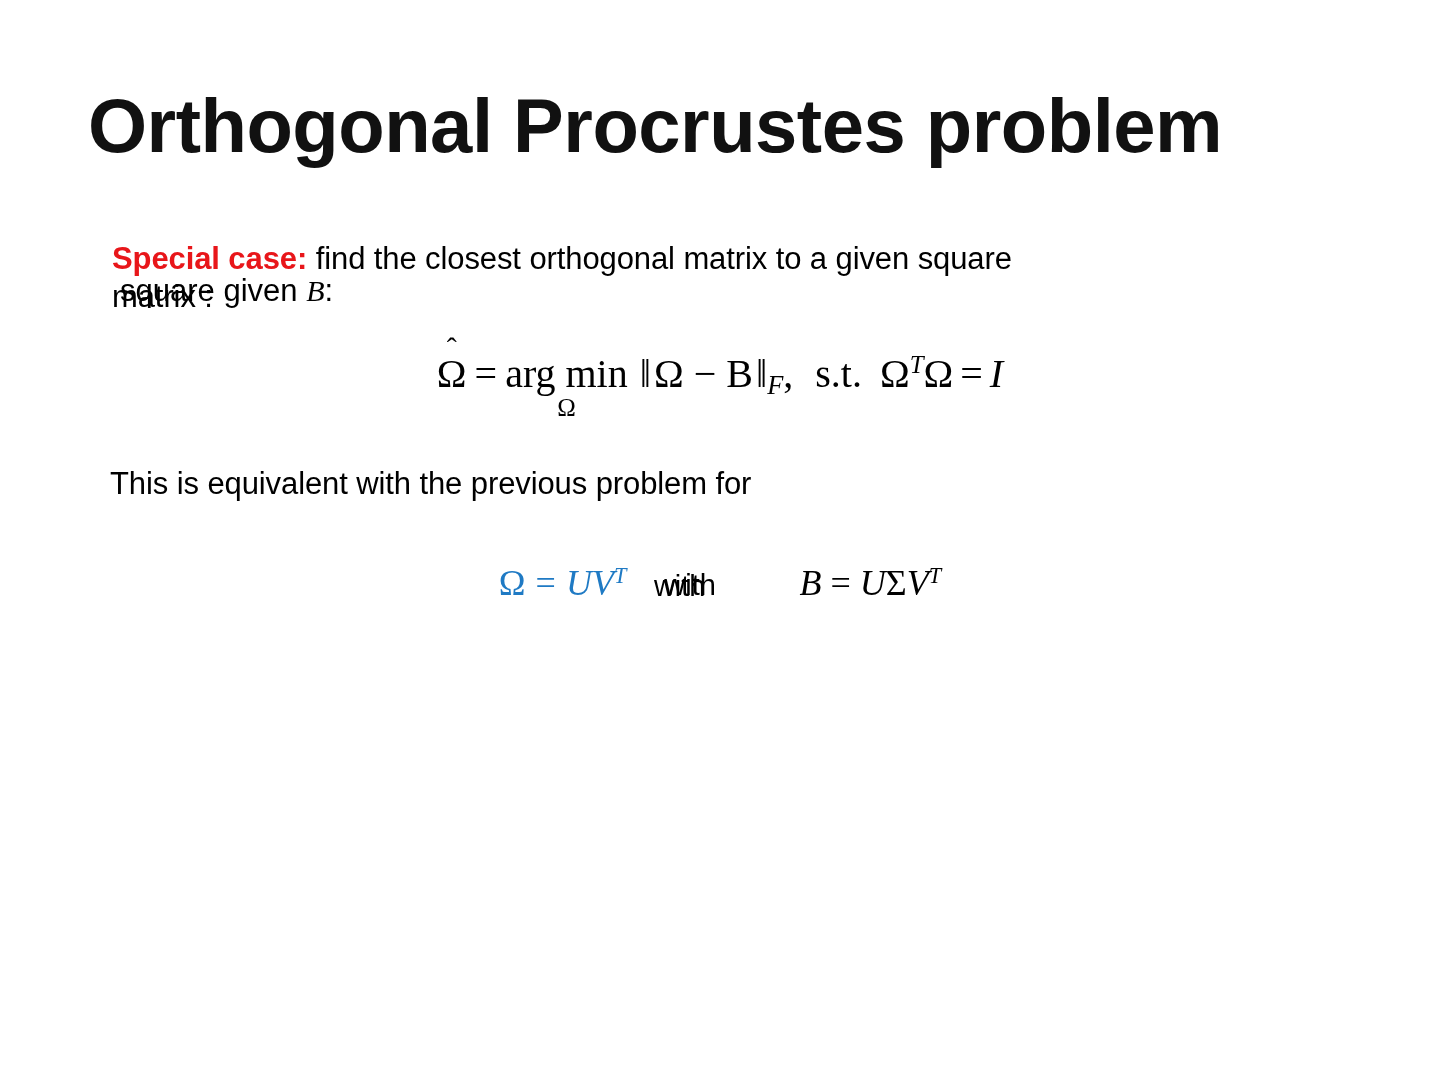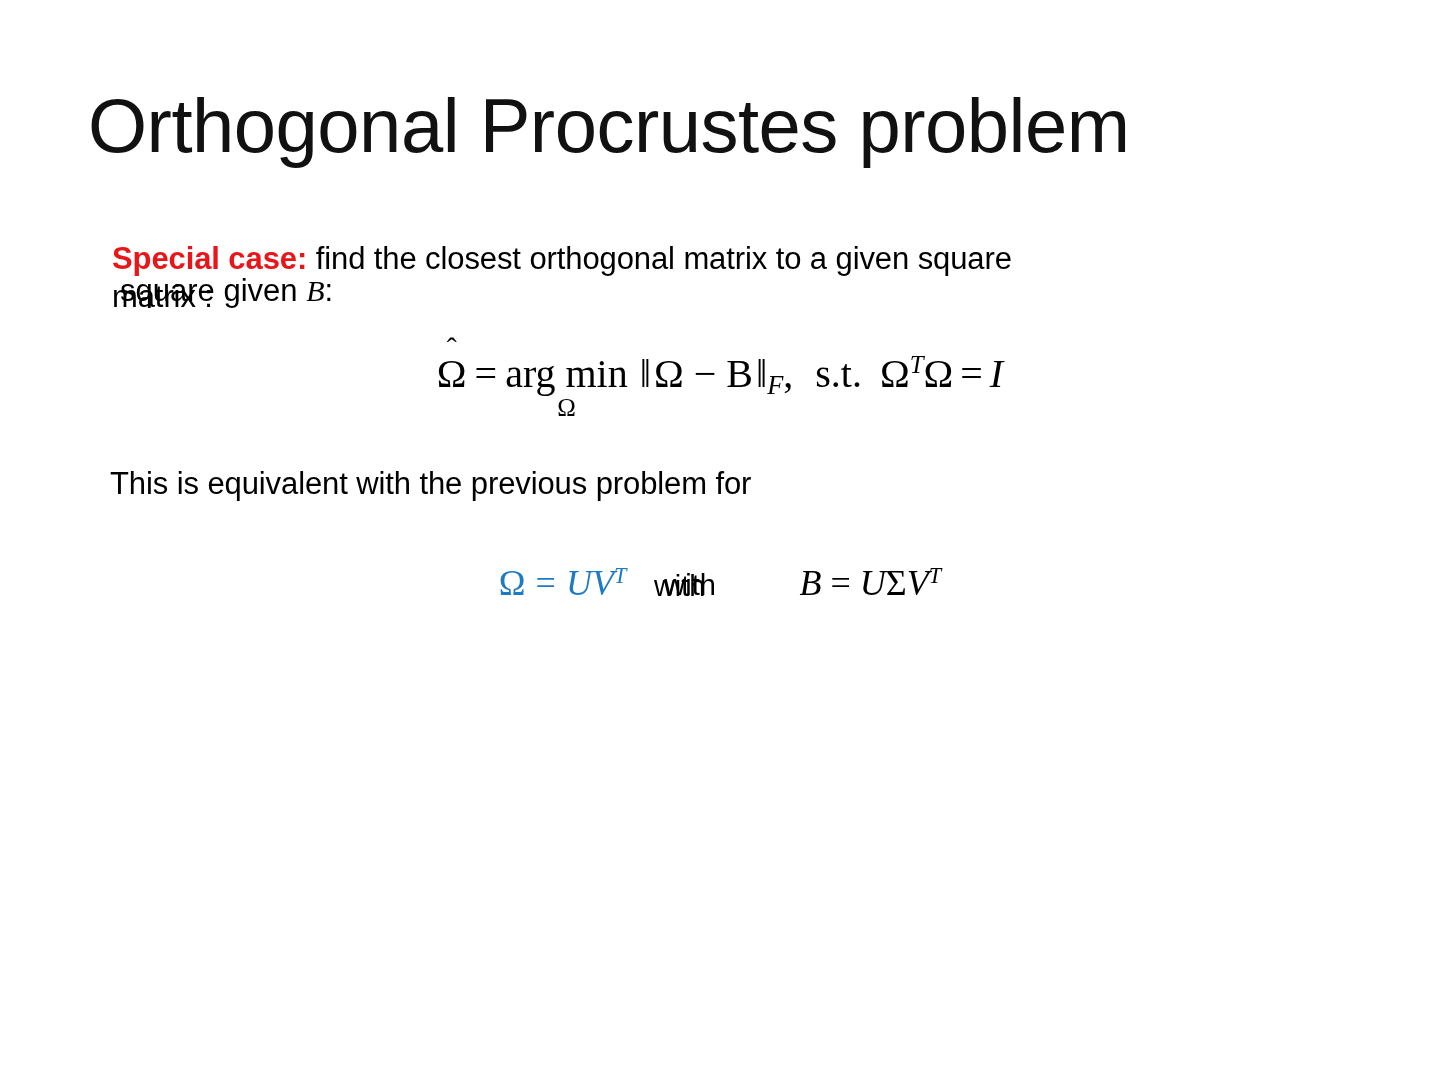--- a/index.html
+++ b/index.html
@@ -22,21 +22,21 @@
     background: #ffffff;
   }
 
   
   .slide-title {
     position: absolute;
     left: 88px;
     top: 88px;
     font-family: "Liberation Sans", sans-serif;
     font-size: 76px;
-    font-weight: 400;
+    font-weight: 700;
     line-height: 1.0;
     color: #111111;
     letter-spacing: -0.5px;
     white-space: nowrap;
   }
 
   
   .body-area {
     position: absolute;
     left: 0;

